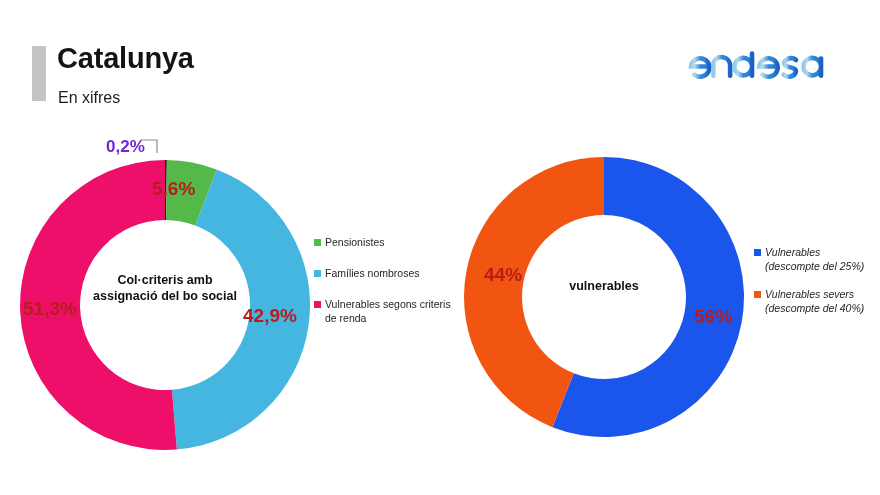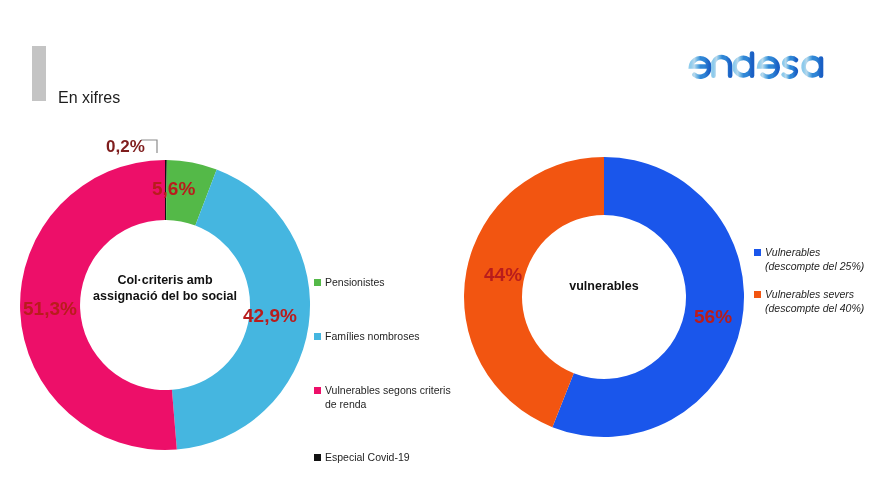--- a/index.html
+++ b/index.html
@@ -69,21 +69,21 @@
   #right-center-label { left: 508px; top: 278px; width: 192px; }
 
   .slice-value-label {
     position: absolute;
     font-size: 19px;
     font-weight: bold;
     color: #b91c1c;
     white-space: nowrap;
   }
   .slice-value-label.outside {
-    color: #7f1d1d;
+    color: #6d28d9;
     font-size: 17px;
   }
 
   
   #label-renda       { left: 23px;  top: 298px; }
   #label-families    { left: 243px; top: 305px; }
   #label-pensionist  { left: 152px; top: 178px; }
   #label-covid       { left: 106px; top: 137px; }
 
   
@@ -96,41 +96,42 @@
   #legend-right { left: 754px; top: 246px; width: 124px; font-style: italic; }
 
   .legend-item {
     position: relative;
     display: flex;
     align-items: flex-start;
     font-size: 10.5px;
     color: #1f1f1f;
     line-height: 1.32;
   }
-  #legend-left  .legend-item { margin-bottom: 17px; margin-top: 40px; }
+  #legend-left  .legend-item { margin-bottom: 17px; }
   #legend-right .legend-item { margin-bottom: 14px; }
 
   .legend-swatch {
     flex: 0 0 auto;
     width: 7px; height: 7px;
     margin-top: 3px;
     margin-right: 4px;
   }
   .legend-label { flex: 1 1 auto; }
 
   
   #leader-line { position: absolute; left: 0; top: 0; overflow: visible; }
 </style>
 </head>
 <body>
 
 <div id="header">
 
   <div id="title-accent-bar"></div>
 
+  <div id="page-title">Catalunya</div>
 
   <div id="page-subtitle">En xifres</div>
 
   <div id="brand-logo">
     <svg width="150" height="44" viewBox="0 0 150 44">
       <defs>
         <linearGradient id="endesaGrad" x1="0" y1="0" x2="1" y2="0">
           <stop offset="0%" stop-color="#8ecbec"></stop>
           <stop offset="18%" stop-color="#b9d9ec"></stop>
           <stop offset="34%" stop-color="#6fb6e4"></stop>
@@ -196,24 +197,20 @@
     <span class="legend-label">Pensionistes</span>
   </div>
   <div class="legend-item">
     <span class="legend-swatch" style="background:#45b6e0"></span>
     <span class="legend-label">Famílies nombroses</span>
   </div>
   <div class="legend-item">
     <span class="legend-swatch" style="background:#ed0f69"></span>
     <span class="legend-label">Vulnerables segons criteris de renda</span>
   </div>
-  <div class="legend-item">
-    <span class="legend-swatch" style="background:#121212"></span>
-    <span class="legend-label">Especial Covid-19</span>
-  </div>
 </div>
 
 <div id="chart-panel-right" class="chart-panel">
   <svg class="donut-svg" width="432" height="350" viewBox="0 0 432 350">
     <g transform="translate(156,167)">
 
       <path fill="#1a56eb" d="M 0 -140 A 140 140 0 1 1 -51.62 130.13 L -30.24 76.22 A 82 82 0 1 0 0 -82 Z"></path>
       <path fill="#f25511" d="M -51.62 130.13 A 140 140 0 0 1 0 -140 L 0 -82 A 82 82 0 0 0 -30.24 76.22 Z"></path>
     </g>
   </svg>

